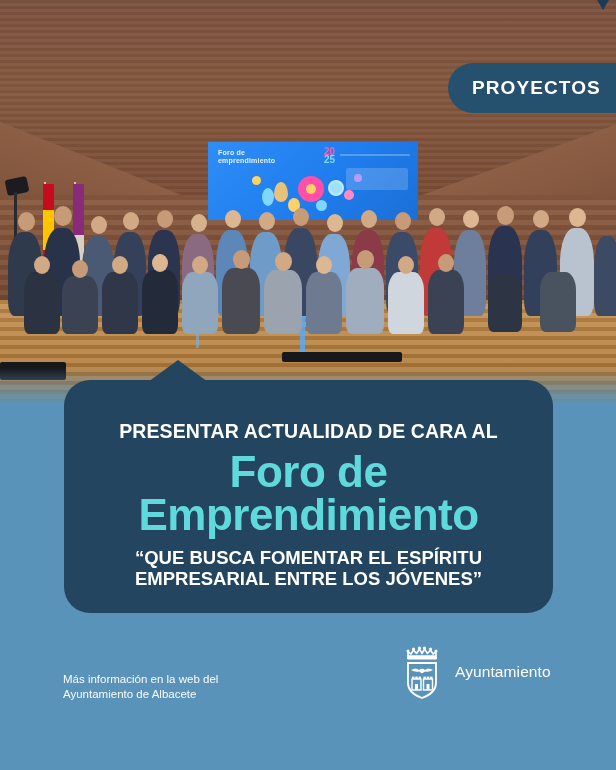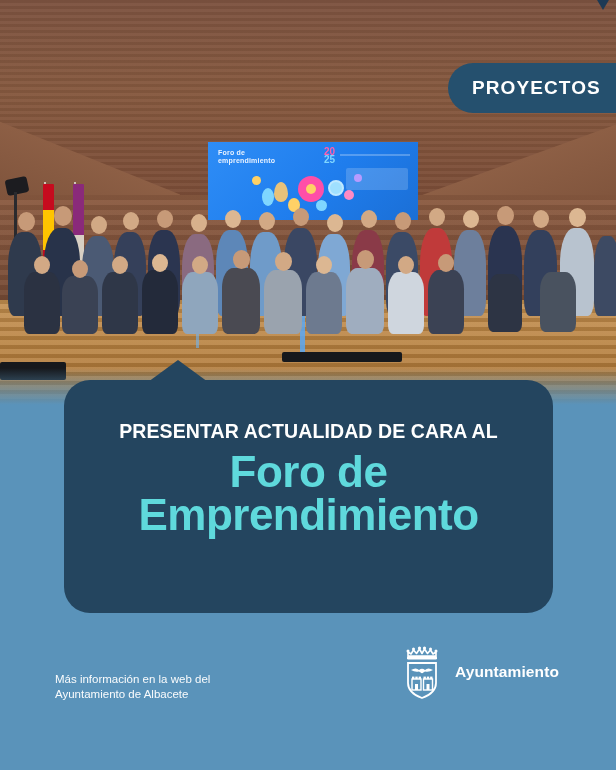--- a/index.html
+++ b/index.html
@@ -185,31 +185,31 @@
     color:#ffffff;
     font-size:18.5px;
     line-height:21px;
     font-weight:700;
     margin-top:11px;
     padding:0 4px;
   }
 
   
   .footer-note{
-    position:absolute;left:55px;top:672px;
+    position:absolute;left:63px;top:672px;
     color:#ffffff;font-size:11.5px;line-height:15px;
     font-weight:400;opacity:.97;
   }
   .logo{
     position:absolute;left:400px;top:643px;
     display:flex;align-items:center;gap:11px;
   }
   .crest{width:44px;height:58px;}
   .logo-text{color:#ffffff;line-height:1;}
-  .logo-text .l1{font-size:15.5px;font-weight:700;letter-spacing:.1px;}
+  .logo-text .l1{font-size:15.5px;font-weight:400;letter-spacing:.1px;}
   .logo-text .l2{font-size:22.5px;font-weight:700;letter-spacing:.3px;margin-top:2px;}
 </style>
 </head>
 <body>
 
 <div class="poster">
 
   <div class="photo">
     <div class="ceiling"></div>
     <div class="wall-l"></div>
@@ -335,20 +335,24 @@
     <div class="headline">
       <br>
       <span>PRESENTAR ACTUALIDAD DE CARA AL</span>
     </div>
 
     <div class="bigtitle">
       <span>Foro de</span><br>
       <span>Emprendimiento</span>
     </div>
 
+    <div class="quote">
+      <span>“QUE BUSCA FOMENTAR EL ESPÍRITU</span><br>
+      <span>EMPRESARIAL ENTRE LOS JÓVENES”</span>
+    </div>
   </div>
 
   <div class="footer-note">
     <span>Más información en la web del</span><br>
     <span>Ayuntamiento de Albacete</span>
   </div>
 
   <div class="logo">
     <svg class="crest" viewBox="0 0 44 58">
 

